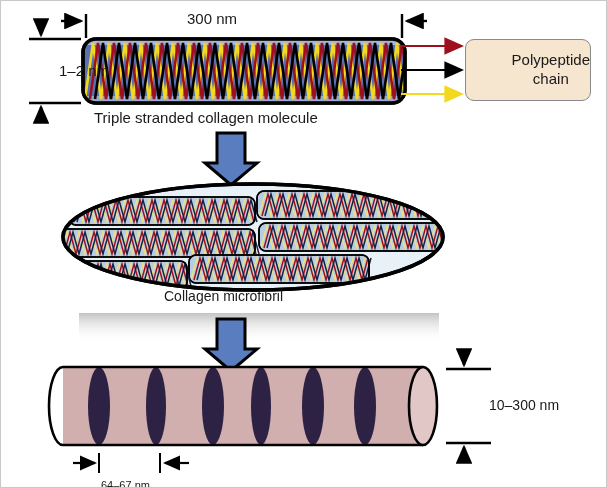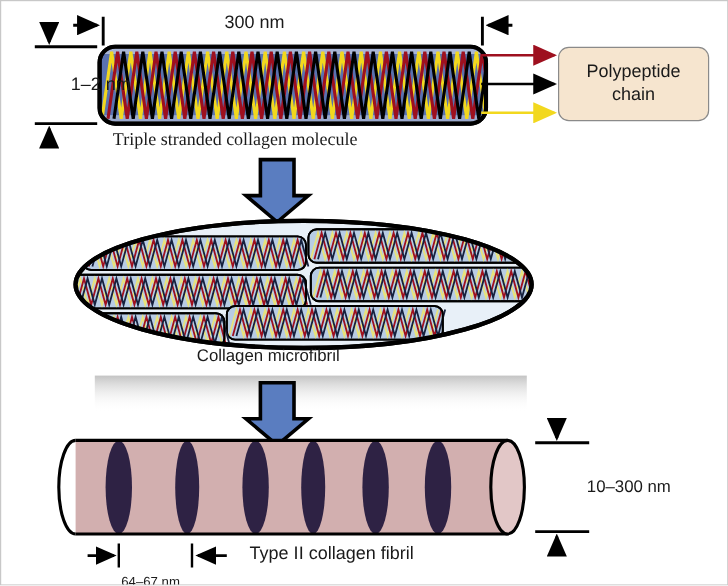--- a/index.html
+++ b/index.html
@@ -26,38 +26,38 @@
   }
   .lbl {
     position: absolute;
     font-family: "Liberation Sans", sans-serif;
     color: #1a1a1a;
     white-space: nowrap;
     line-height: 1.15;
   }
   .lbl-300nm   { left: 186px; top: 9px;  font-size: 15px; }
   .lbl-12nm    { left: 10px;  top: 61px; font-size: 15px; margin-left: 48px; }
-  .lbl-tsm     { left: 93px;  top: 108px; font-size: 15px; font-family: Liberation Serif, serif; }
+  .lbl-tsm     { left: 93px;  top: 108px; font-size: 15px; }
   .lbl-micro   { left: 163px; top: 287px; font-size: 14px; }
   .lbl-fibril  { left: 207px; top: 452px; font-size: 15px; }
   .lbl-6467    { left: 100px; top: 478px; font-size: 11px; }
   .lbl-10300   { left: 488px; top: 396px; font-size: 14px; }
   .poly-box {
     position: absolute;
     left: 464px;
     top: 38px;
     width: 126px;
     height: 62px;
     background: #f6e5cf;
     border: 1.6px solid #8a8a8a;
     border-radius: 9px;
     box-sizing: border-box;
     display: flex;
     align-items: center;
-    justify-content: center;
+    justify-content: flex-end;
   }
   .poly-box span {
     font-family: "Liberation Sans", sans-serif;
     font-size: 15px;
     color: #1a1a1a;
     text-align: center;
     line-height: 1.25;
   }
 </style>
 </head>
@@ -226,21 +226,20 @@
   </svg>
 
   <div class="lbl lbl-300nm">300 nm</div>
 
   <div class="lbl lbl-12nm">1–2 nm</div>
 
   <div class="lbl lbl-tsm">Triple stranded collagen molecule</div>
 
   <div class="lbl lbl-micro">Collagen microfibril</div>
 
-  <div class="lbl lbl-fibril">Type II collagen fibril</div>
 
   <div class="lbl lbl-6467">64–67 nm</div>
 
   <div class="lbl lbl-10300">10–300 nm</div>
 
   <div class="poly-box">
     <span><span>Polypeptide</span><br><span>chain</span></span>
   </div>
 
 </div>

